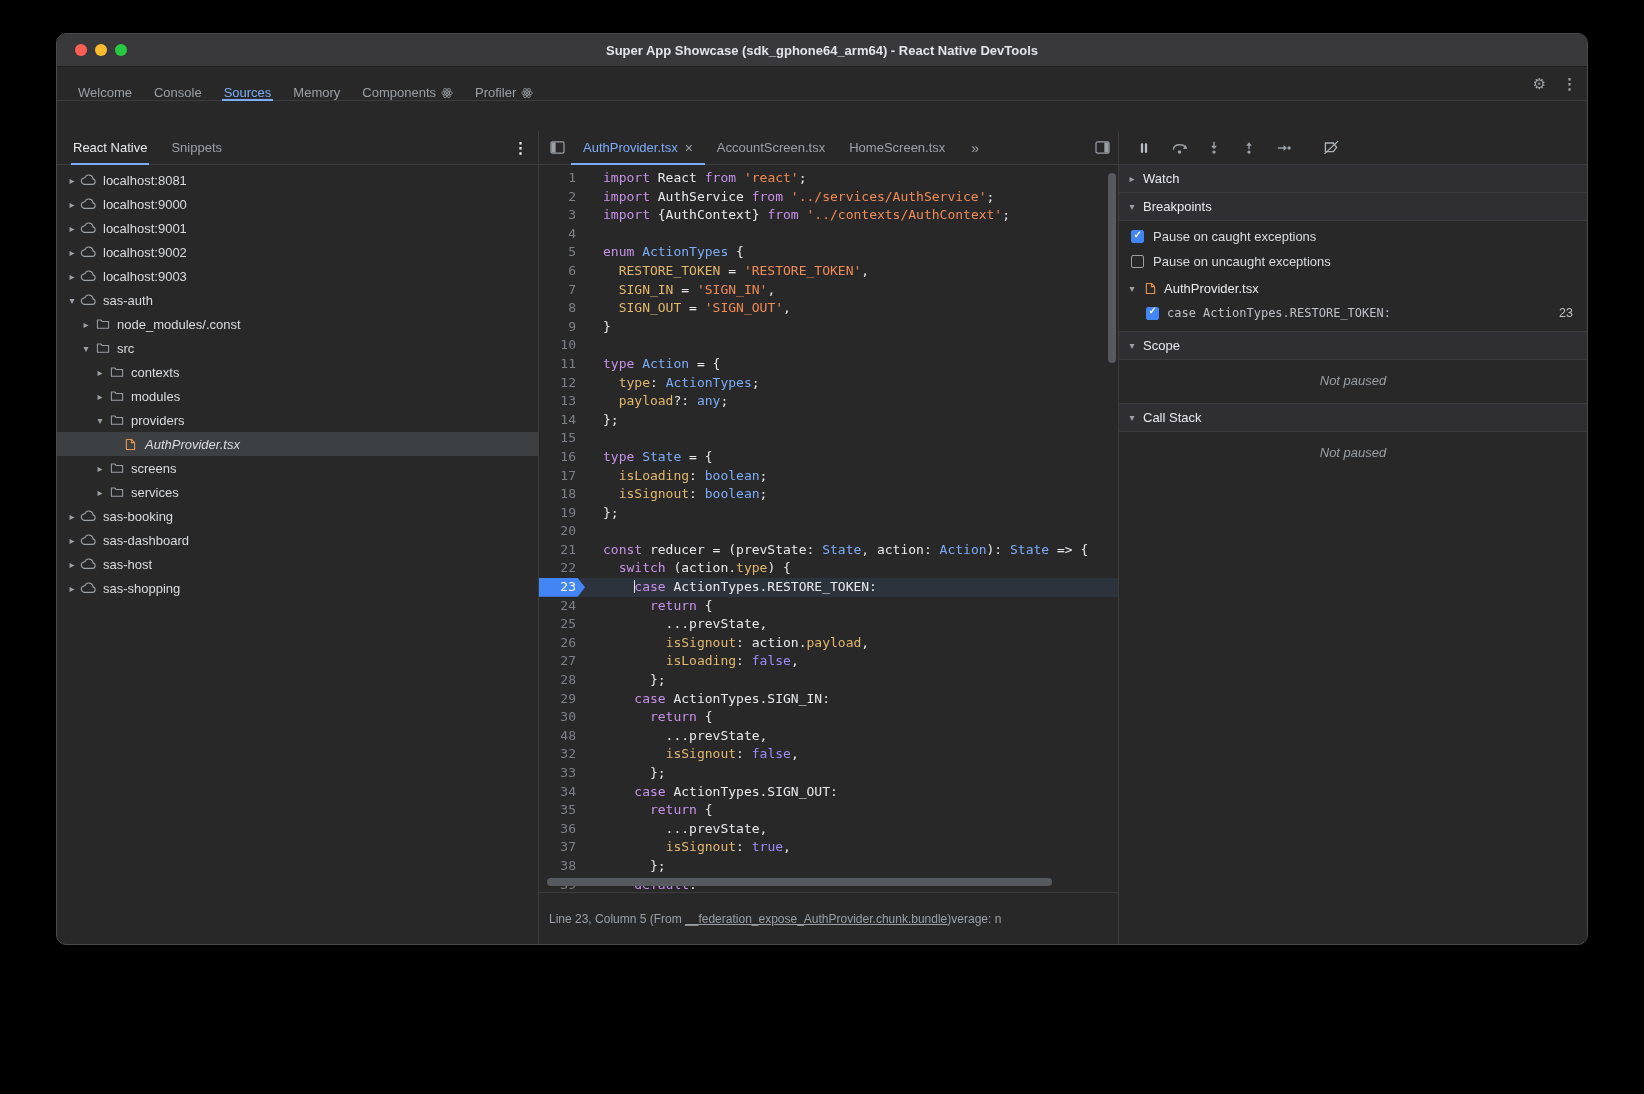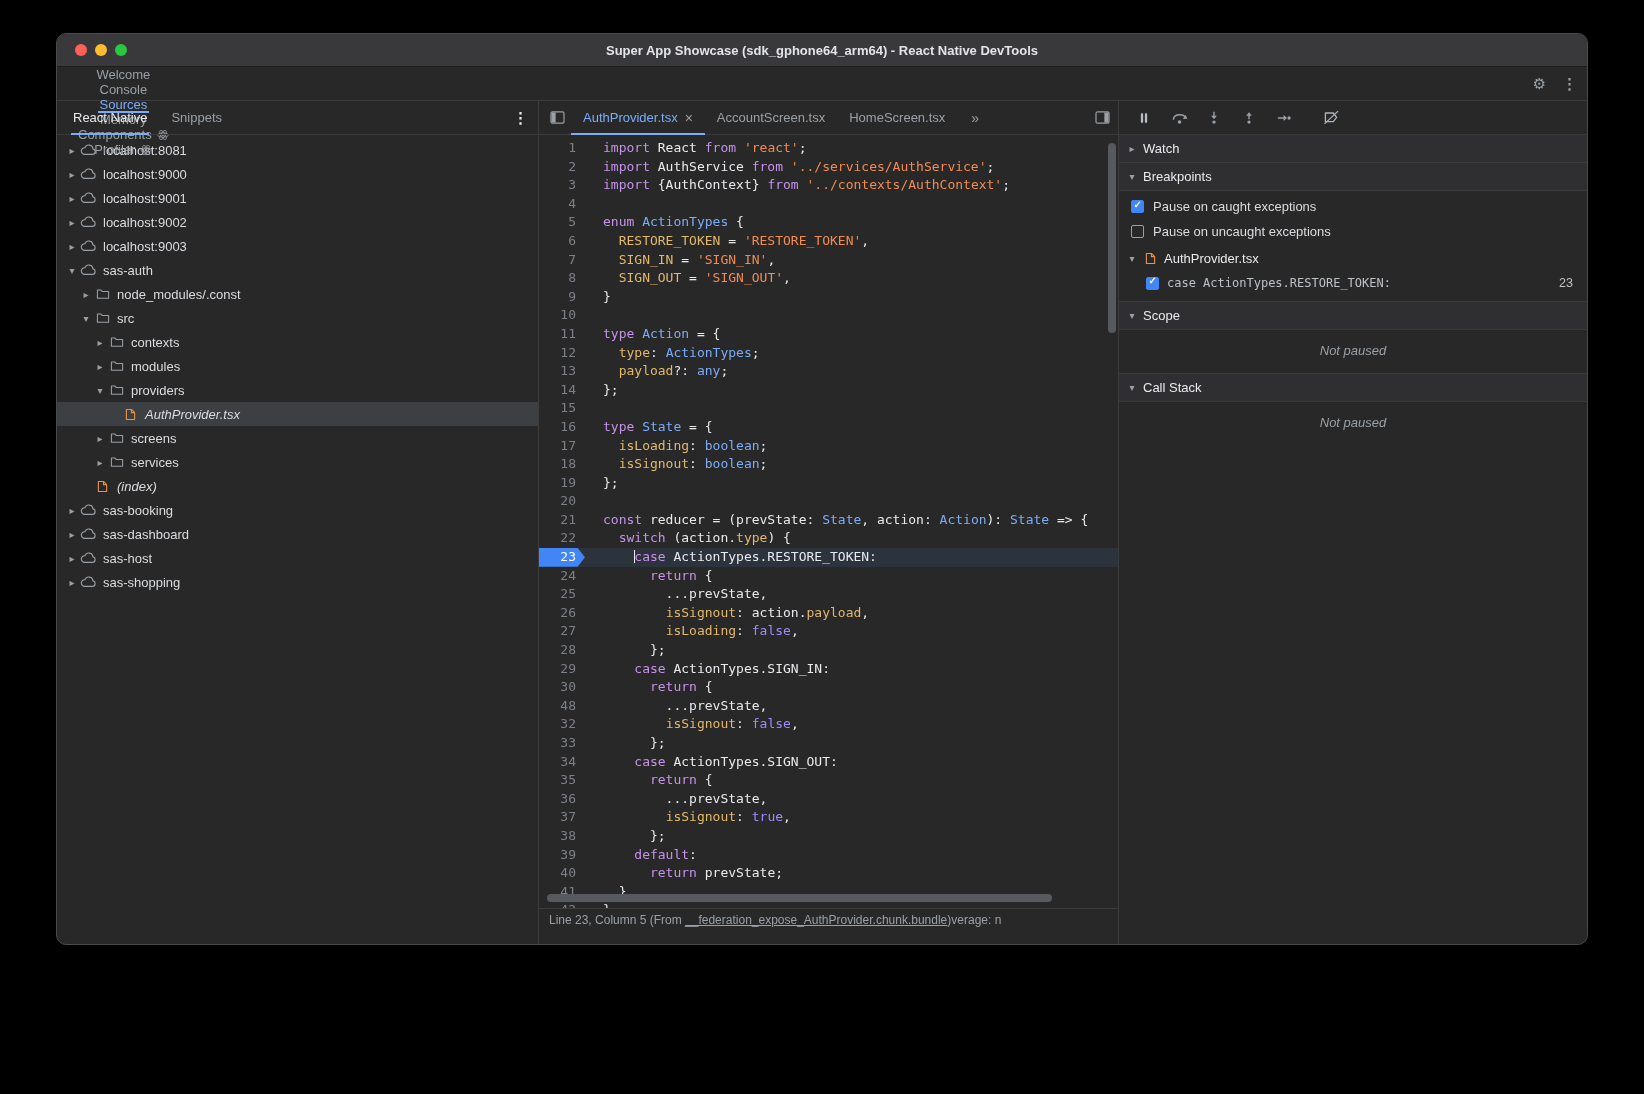--- a/index.html
+++ b/index.html
@@ -16,28 +16,28 @@
   
   .titlebar{height:32px;background:#39393b;border-bottom:1px solid #1d1d1d;
     display:flex;align-items:center;justify-content:center;position:relative;flex:none;}
   .traffic{position:absolute;left:18px;top:50%;transform:translateY(-50%);display:flex;gap:8px;}
   .light{width:12px;height:12px;border-radius:50%;display:inline-block;}
   .light.red{background:#ff5f57}.light.yellow{background:#febc2e}.light.green{background:#28c840}
   .title{font-size:13px;font-weight:700;color:#e2e4e8;}
   
   .main-tabstrip{height:33px;flex:none;display:flex;align-items:stretch;border-bottom:1px solid #3c3c3c;
     padding-left:10px;position:relative;background:#282828;}
-  .mt-tabs{display:flex;align-items:center;flex-direction:column;}
+  .mt-tabs{display:flex;align-items:flex-end;}
   .main-tab{display:flex;align-items:center;gap:5px;padding:0 11px;color:#9aa0a6;font-size:13px;position:relative;cursor:default;}
   .main-tab.active{color:#7cacf8;}
   .main-tab.active::after{content:"";position:absolute;left:9px;right:9px;bottom:-1px;height:2px;background:#7cacf8;}
   .tabstrip-right{position:absolute;right:10px;top:0;height:100%;display:flex;align-items:center;gap:16px;color:#9aa0a6;}
   .gear{font-size:15px;} .kebab{font-size:15px;font-weight:700;}
   
-  .content{flex:1;display:flex;min-height:0;}
+  .content{flex:1;display:flex;min-height:0;margin-top:30px;}
   .sidebar{width:481px;flex:none;border-right:1px solid #3c3c3c;display:flex;flex-direction:column;min-height:0;}
   .sidebar-tabs{height:33px;flex:none;display:flex;align-items:stretch;border-bottom:1px solid #3c3c3c;padding-left:4px;position:relative;}
   .side-tab{display:flex;align-items:center;padding:0 12px;color:#9aa0a6;font-size:13px;position:relative;}
   .side-tab.active{color:#e8eaed;}
   .side-tab.active::after{content:"";position:absolute;left:10px;right:10px;bottom:-1px;height:2px;background:#7cacf8;}
   .side-kebab{position:absolute;right:10px;top:8px;}
   .tree{flex:1;overflow:hidden;padding-top:3px;}
   .tree-row{height:24px;display:flex;align-items:center;font-size:13px;color:#dadce0;white-space:nowrap;}
   .tree-row.selected{background:#3c4043;}
   .tree-arrow{width:14px;flex:none;text-align:center;color:#9aa0a6;font-size:10px;}
@@ -59,22 +59,22 @@
   .code-line{display:flex;height:18.6px;}
   .gutter{width:46px;flex:none;text-align:right;padding-right:9px;color:#7d8187;box-sizing:border-box;}
   .codetext{padding-left:18px;white-space:pre;color:#e8eaed;}
   .tk-k{color:#c792ea}.tk-s{color:#f28b54}.tk-p{color:#e2b86b}.tk-t{color:#7cacf8}.tk-a{color:#9e8cfc}.tk-n{color:#e8eaed}
   .active-line{background:rgba(83,129,214,.12);}
   .active-line .gutter{background:#4285f4;color:#fff;
     clip-path:polygon(0 0,84% 0,100% 50%,84% 100%,0 100%);}
   .caret{display:inline-block;width:1px;height:13px;background:#e8eaed;vertical-align:-2px;margin-right:-1px;}
   .vscroll{position:absolute;right:2px;top:8px;width:8px;height:190px;background:#565a5f;border-radius:4px;}
   .hscroll{position:absolute;left:8px;bottom:6px;width:505px;height:8px;background:#565a5f;border-radius:4px;}
-  .statusbar{height:27px;flex:none;border-top:1px solid #3c3c3c;display:flex;align-items:flex-start;
-    padding:4px 10px;font-size:12px;color:#9aa0a6;white-space:pre;overflow:hidden;}
+  .statusbar{height:27px;flex:none;border-top:1px solid #3c3c3c;display:flex;align-items:center;
+    padding:12px 10px;font-size:12px;color:#9aa0a6;white-space:pre;overflow:hidden;}
   .statusbar .link{text-decoration:underline;}
   
   .rightpanel{width:468px;flex:none;display:flex;flex-direction:column;min-height:0;background:#282828;}
   .debug-toolbar{height:33px;flex:none;display:flex;align-items:center;padding-left:16px;gap:17px;border-bottom:1px solid #3c3c3c;}
   .dbtn{width:18px;height:16px;display:flex;align-items:center;justify-content:center;color:#9aa0a6;}
   .dbtn.pause{color:#b9bec6;}
   .dbtn.last{margin-left:12px;color:#aeb3ba;}
   .section-header{height:27px;flex:none;display:flex;align-items:center;gap:6px;padding-left:8px;
     background:#2f2f31;border-bottom:1px solid #3c3c3c;font-size:13px;color:#e8eaed;}
   .sh-arrow{color:#9aa0a6;font-size:10px;width:10px;text-align:center;}
@@ -282,30 +282,20 @@
           </div>
           <div class="tree-row" style="padding-left: 36px;">
             <span class="tree-arrow">▸</span>
             <span class="tree-icon">
               <svg width="14" height="12" viewBox="0 0 16 13" fill="none" stroke="#9aa0a6" stroke-width="1.2">
                 <path d="M1.6 2h4.1l1.5 1.7h7.2v7.7H1.6z" stroke-linejoin="round"></path>
               </svg>
             </span>
             <span class="tree-label">services</span>
           </div>
-          <div class="tree-row" style="padding-left: 22px;">
-            <span class="tree-arrow"></span>
-            <span class="tree-icon">
-              <svg width="11" height="13" viewBox="0 0 12 14" fill="none" stroke="#e8934a" stroke-width="1.2">
-                <path d="M1.5 1.5h5.6l3.4 3.4v7.6H1.5z" stroke-linejoin="round"></path>
-                <path d="M7 1.6v3.4h3.4"></path>
-              </svg>
-            </span>
-            <span class="tree-label italic">(index)</span>
-          </div>
           <div class="tree-row" style="padding-left: 8px;">
             <span class="tree-arrow">▸</span>
             <span class="tree-icon">
               <svg width="17" height="12" viewBox="0 0 18 12" fill="none" stroke="#9aa0a6" stroke-width="1.2">
                 <path d="M4.6 10.6h8.6a2.9 2.9 0 0 0 .5-5.75A4.4 4.4 0 0 0 5.2 3.6a3.5 3.5 0 0 0-.6 7z" stroke-linejoin="round"></path>
               </svg>
             </span>
             <span class="tree-label">sas-booking</span>
           </div>
           <div class="tree-row" style="padding-left: 8px;">

